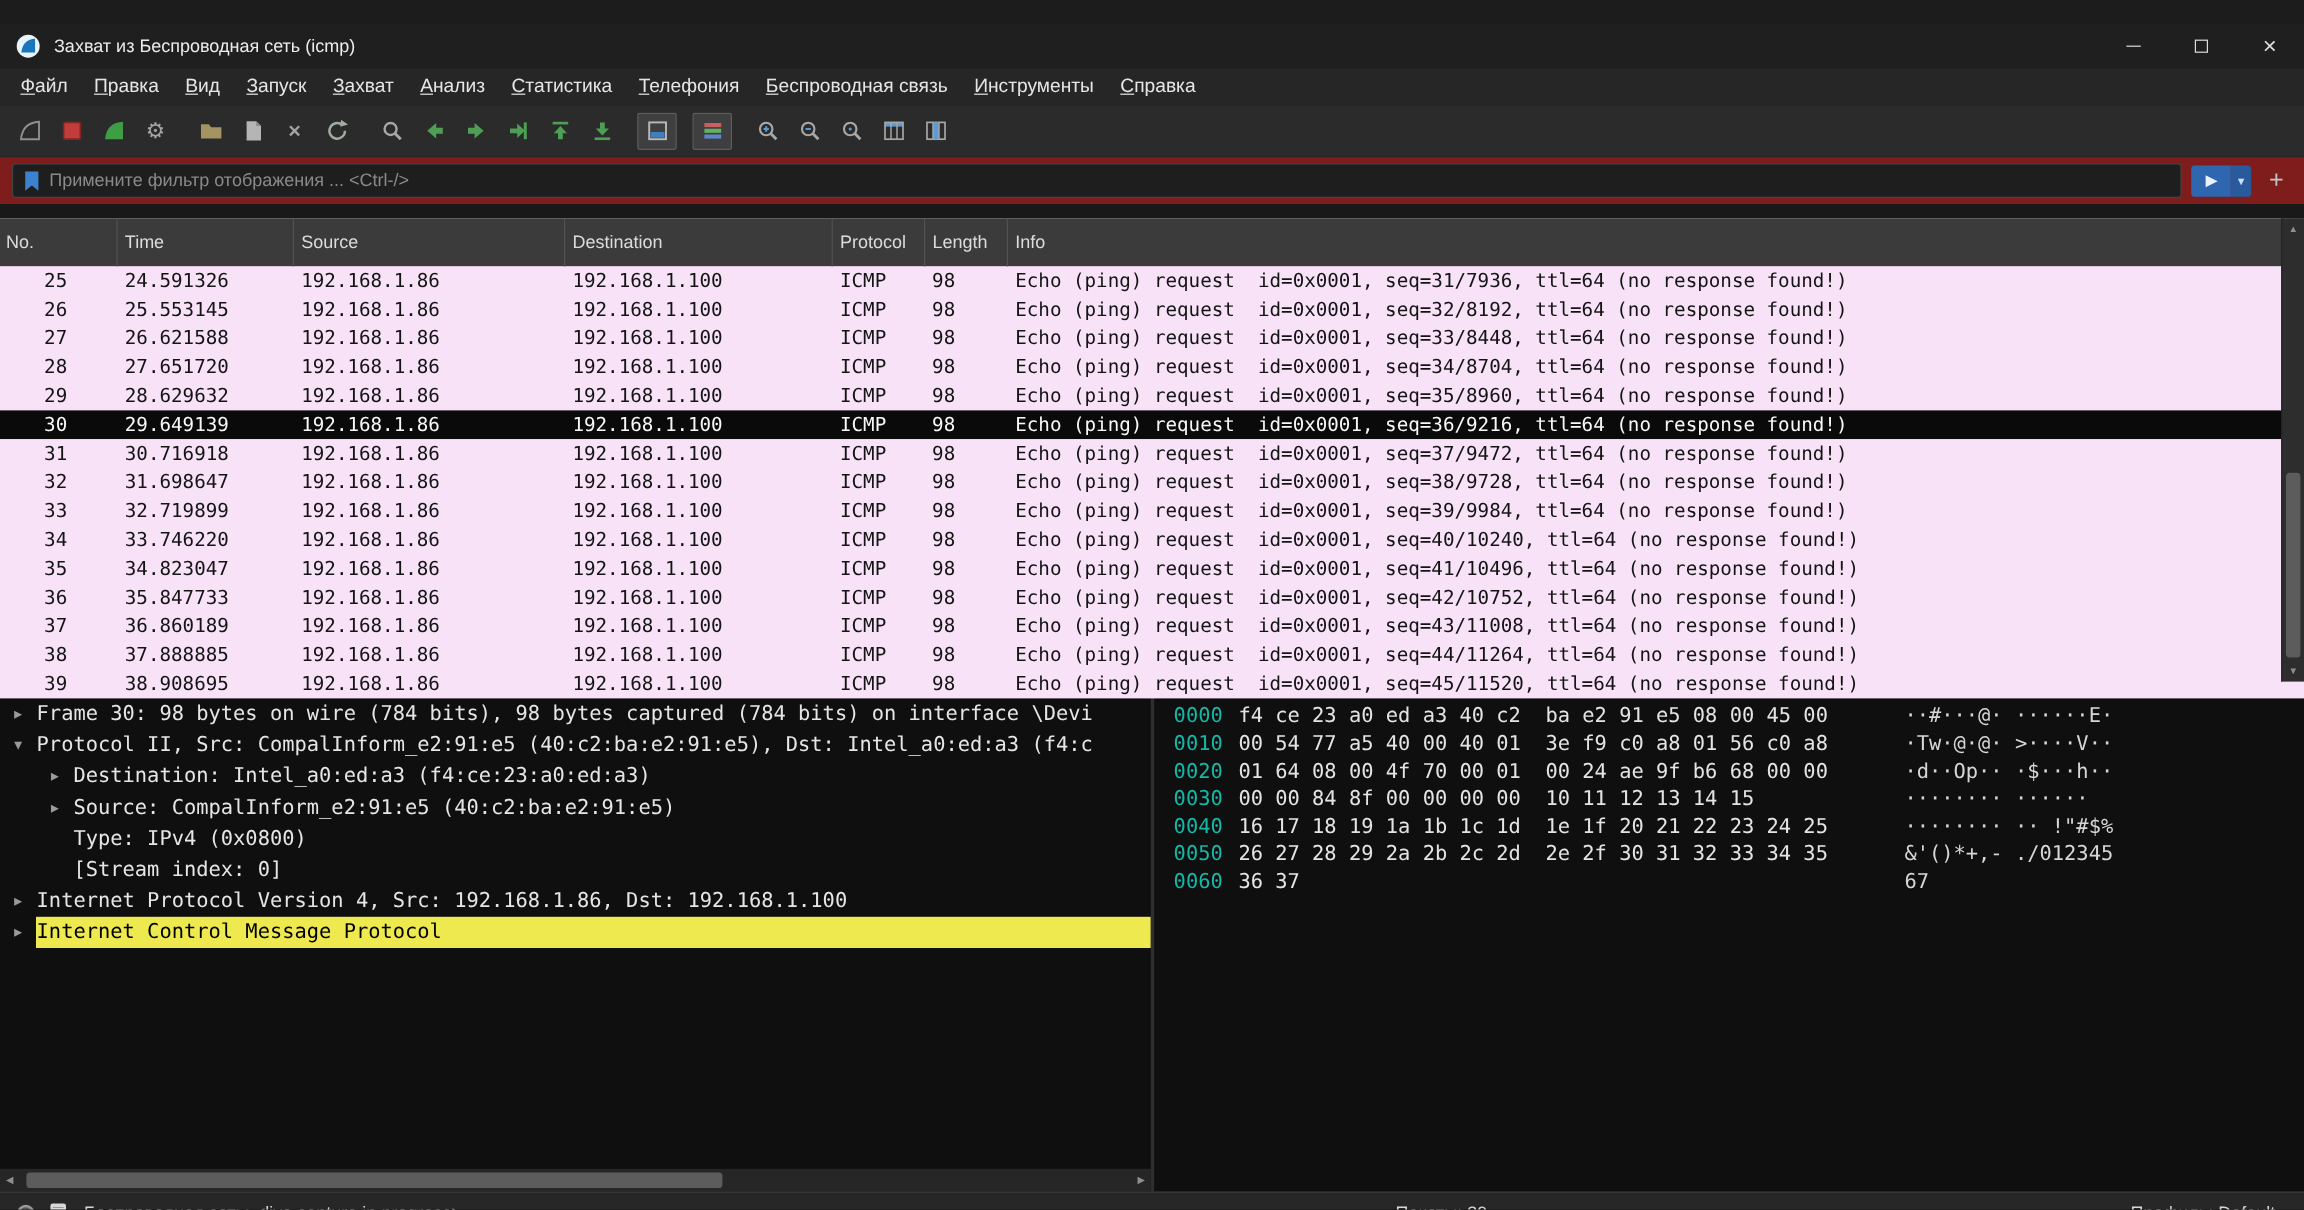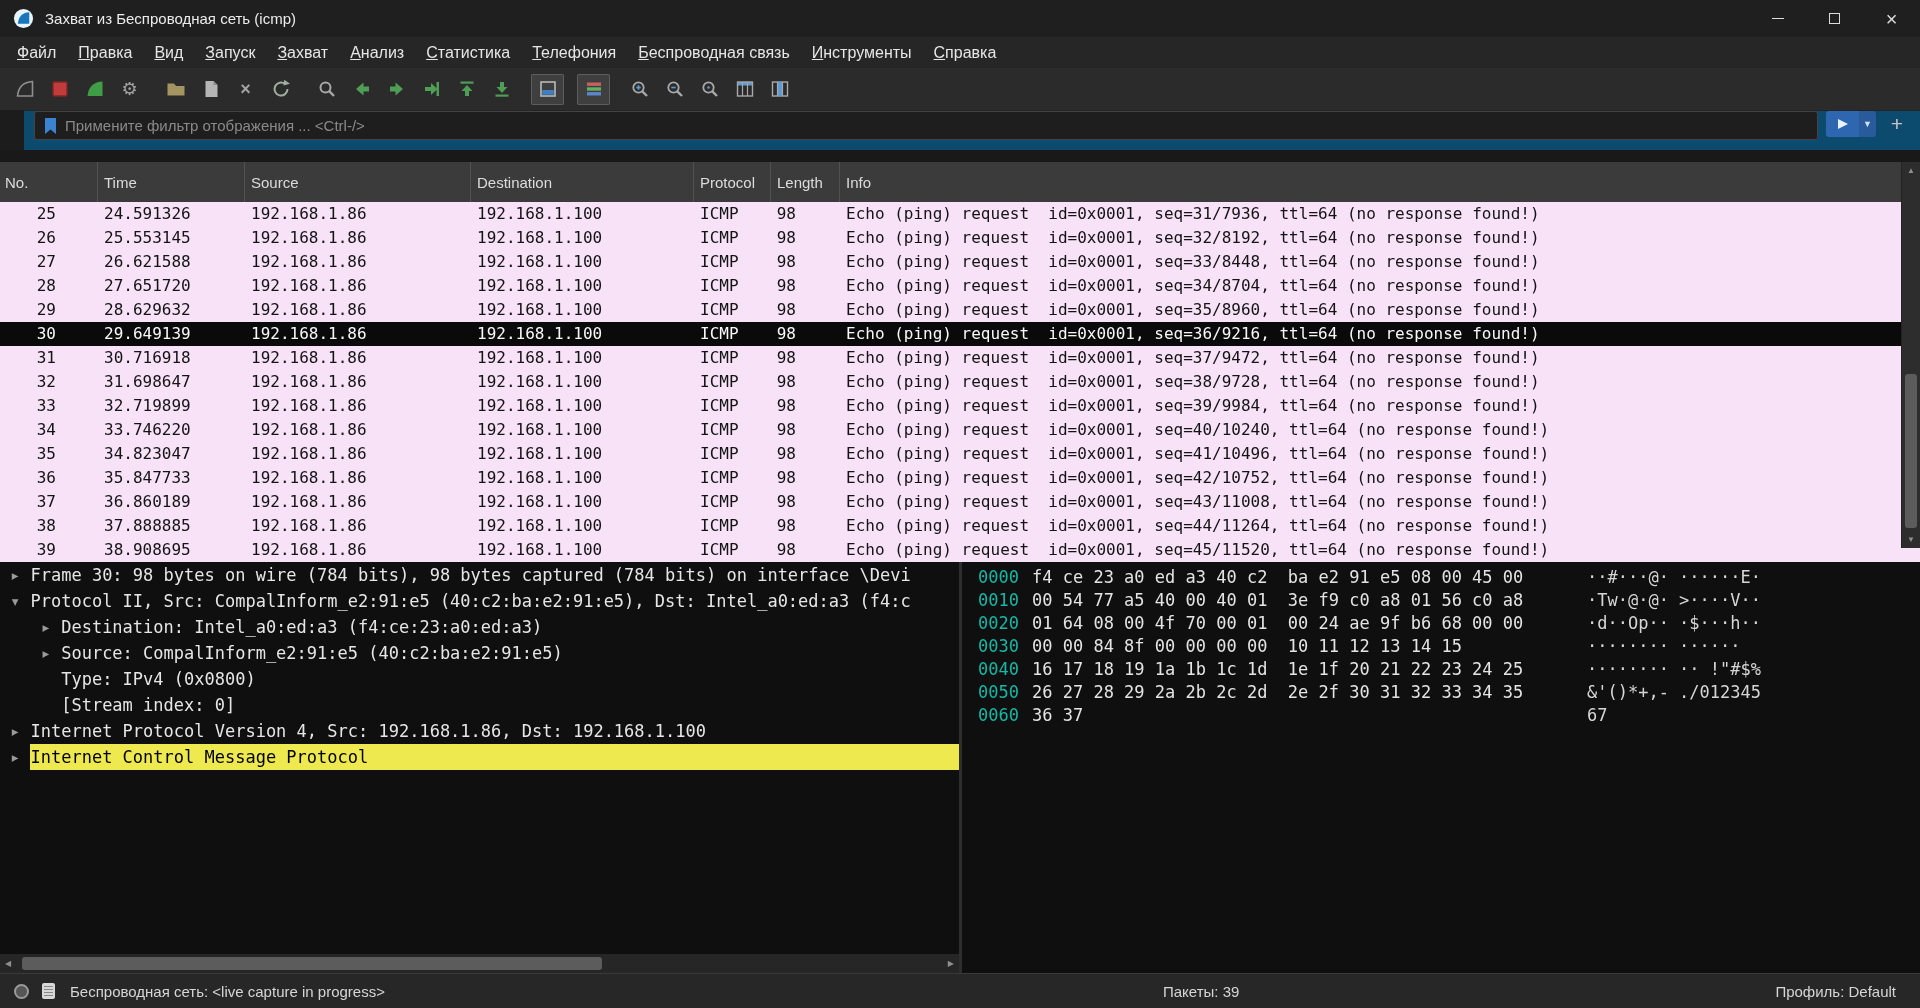--- a/index.html
+++ b/index.html
@@ -1,21 +1,21 @@
 <!DOCTYPE html>
 <html><head>
 <meta charset="utf-8">
 <style>
   * { margin:0; padding:0; box-sizing:border-box; cursor:default; }
   html,body { width:1920px; height:1008px; overflow:hidden; }
   body { background:#1c1c1c; color:#e2e2e2; font-family:"Liberation Sans","DejaVu Sans",sans-serif; }
   .mono { font-family:"DejaVu Sans Mono","Liberation Mono",monospace; }
 
   
-  .titlebar { height:37px; background:#1f1f1f; display:flex; align-items:center; }
+  .titlebar { height:37px; background:#1f1f1f; display:flex; align-items:center;margin-top:20px; }
   .app-icon { width:21px; height:21px; margin:0 11px 0 13px; flex:none; }
   .title-text { font-size:15px; color:#ececec; }
   .win-controls { margin-left:auto; display:flex; height:100%; }
   .win-btn { width:57px; height:100%; display:flex; align-items:center; justify-content:center; color:#dcdcdc; }
   .min-glyph { width:12px; height:0; border-top:1px solid #dcdcdc; display:block; }
   .max-glyph { width:11px; height:11px; border:1px solid #dcdcdc; display:block; }
   .close-glyph { font-size:20px; line-height:1; }
 
   
   .menubar { height:31px; background:#262626; display:flex; align-items:center; padding-left:6px; font-size:16px; color:#e6e6e6; }
@@ -23,21 +23,21 @@
   .menu-item::first-letter { text-decoration:underline; }
 
   
   .toolbar { height:42px; background:#2b2b2b; display:flex; align-items:center; padding-left:8px; gap:2px; }
   .tbtn { width:33px; height:31px; flex:none; display:flex; align-items:center; justify-content:center; border-radius:2px; color:#a3a3a3; }
   .tbtn.pressed { background:#3f3f3f; box-shadow:inset 0 0 0 1px #5d5d5d; }
   .tsep { width:9px; flex:none; }
   .glyph { font-size:18px; line-height:1; }
 
   
-  .filterbar { height:40px; background:#0c4a6e; border-top:1px solid #242424; display:flex; padding:0 10px; gap:8px;margin-left:24px; }
+  .filterbar { height:40px; background:#7f1d1d; border-top:1px solid #242424; display:flex; align-items:center; padding:0 10px; gap:8px; }
   .filter-box { flex:1; height:29px; background:#1e1e1e; border:1px solid #434343; border-radius:3px; display:flex; align-items:center; }
   .bookmark { margin:0 7px 0 8px; flex:none; }
   .filter-input { flex:1; background:transparent; border:none; outline:none; color:#c8c8c8; font-size:15px; font-family:"Liberation Sans","DejaVu Sans",sans-serif; }
   .filter-input::placeholder { color:#8a8a8a; opacity:1; }
   .apply-group { display:flex; height:26px; flex:none; }
   .apply-btn { width:33px; background:#2f66b0; border-radius:3px 0 0 3px; display:flex; align-items:center; justify-content:center; }
   .apply-dd { width:17px; background:#295a9c; border-radius:0 3px 3px 0; display:flex; align-items:center; justify-content:center; color:#cfe0f5; font-size:9px; }
   .add-btn { width:26px; height:26px; display:flex; align-items:center; justify-content:center; color:#c4c4c4; font-size:21px; flex:none; }
 
   .gap-strip { height:12px; background:#191919; }

